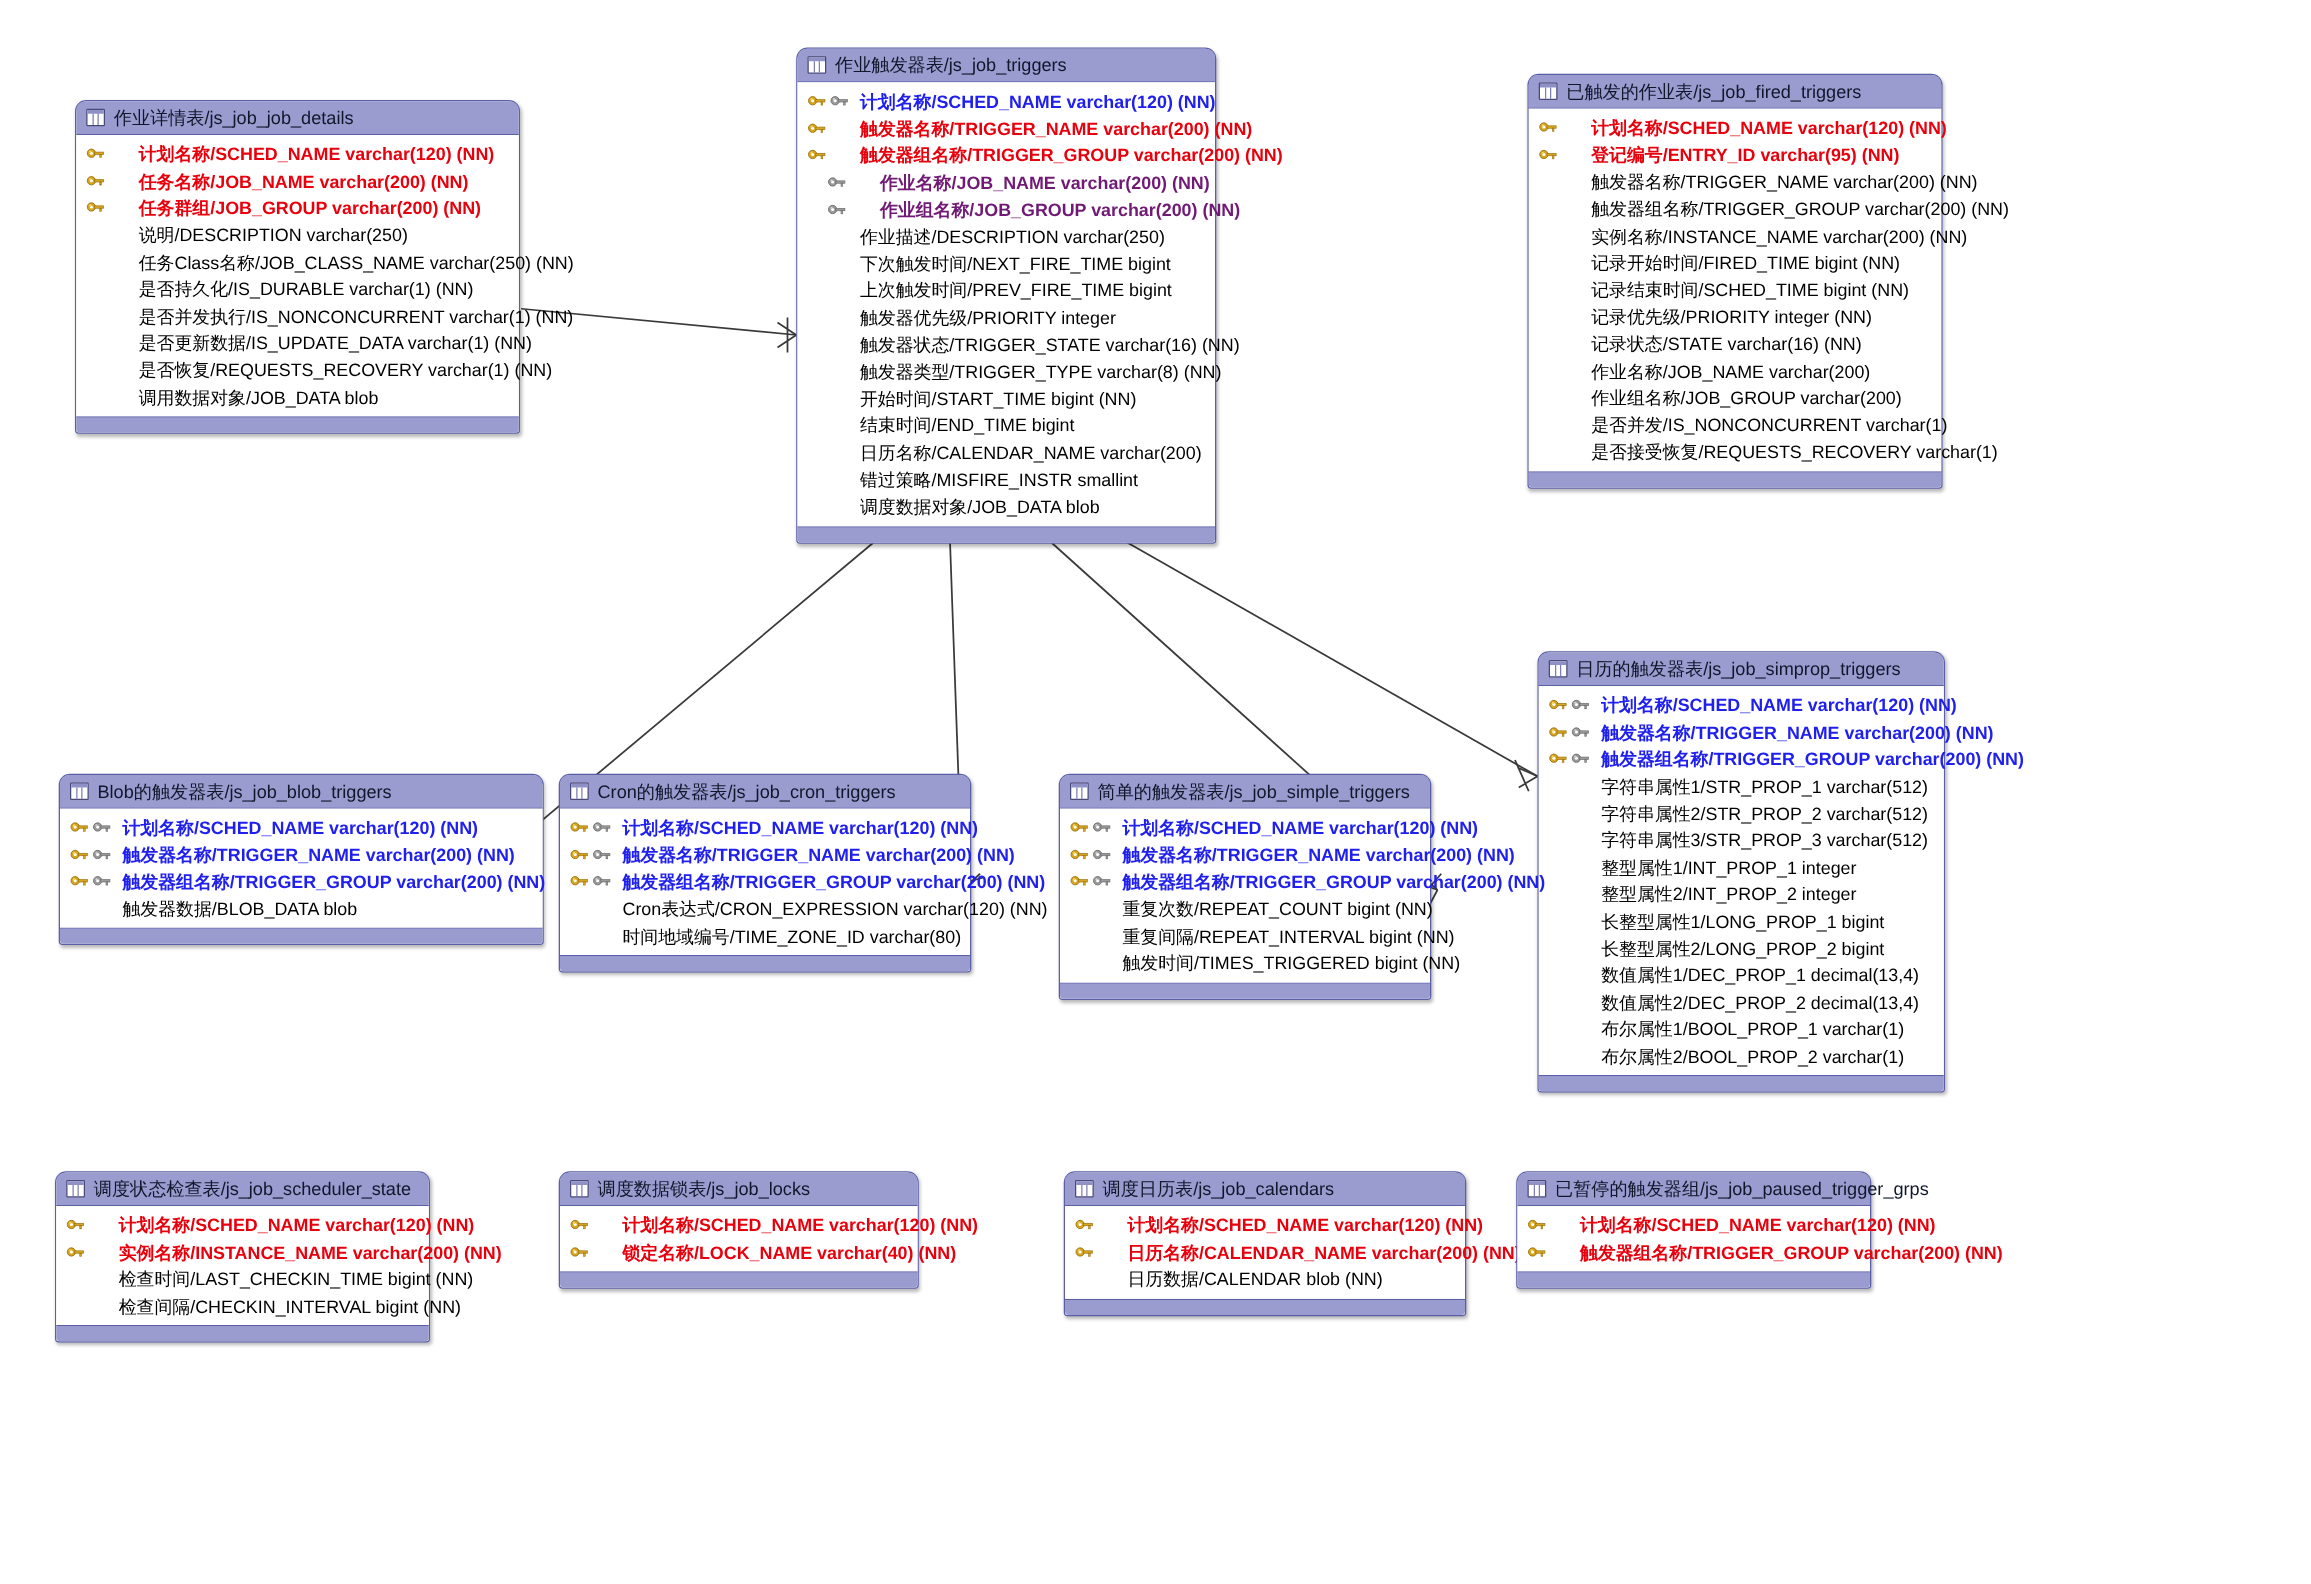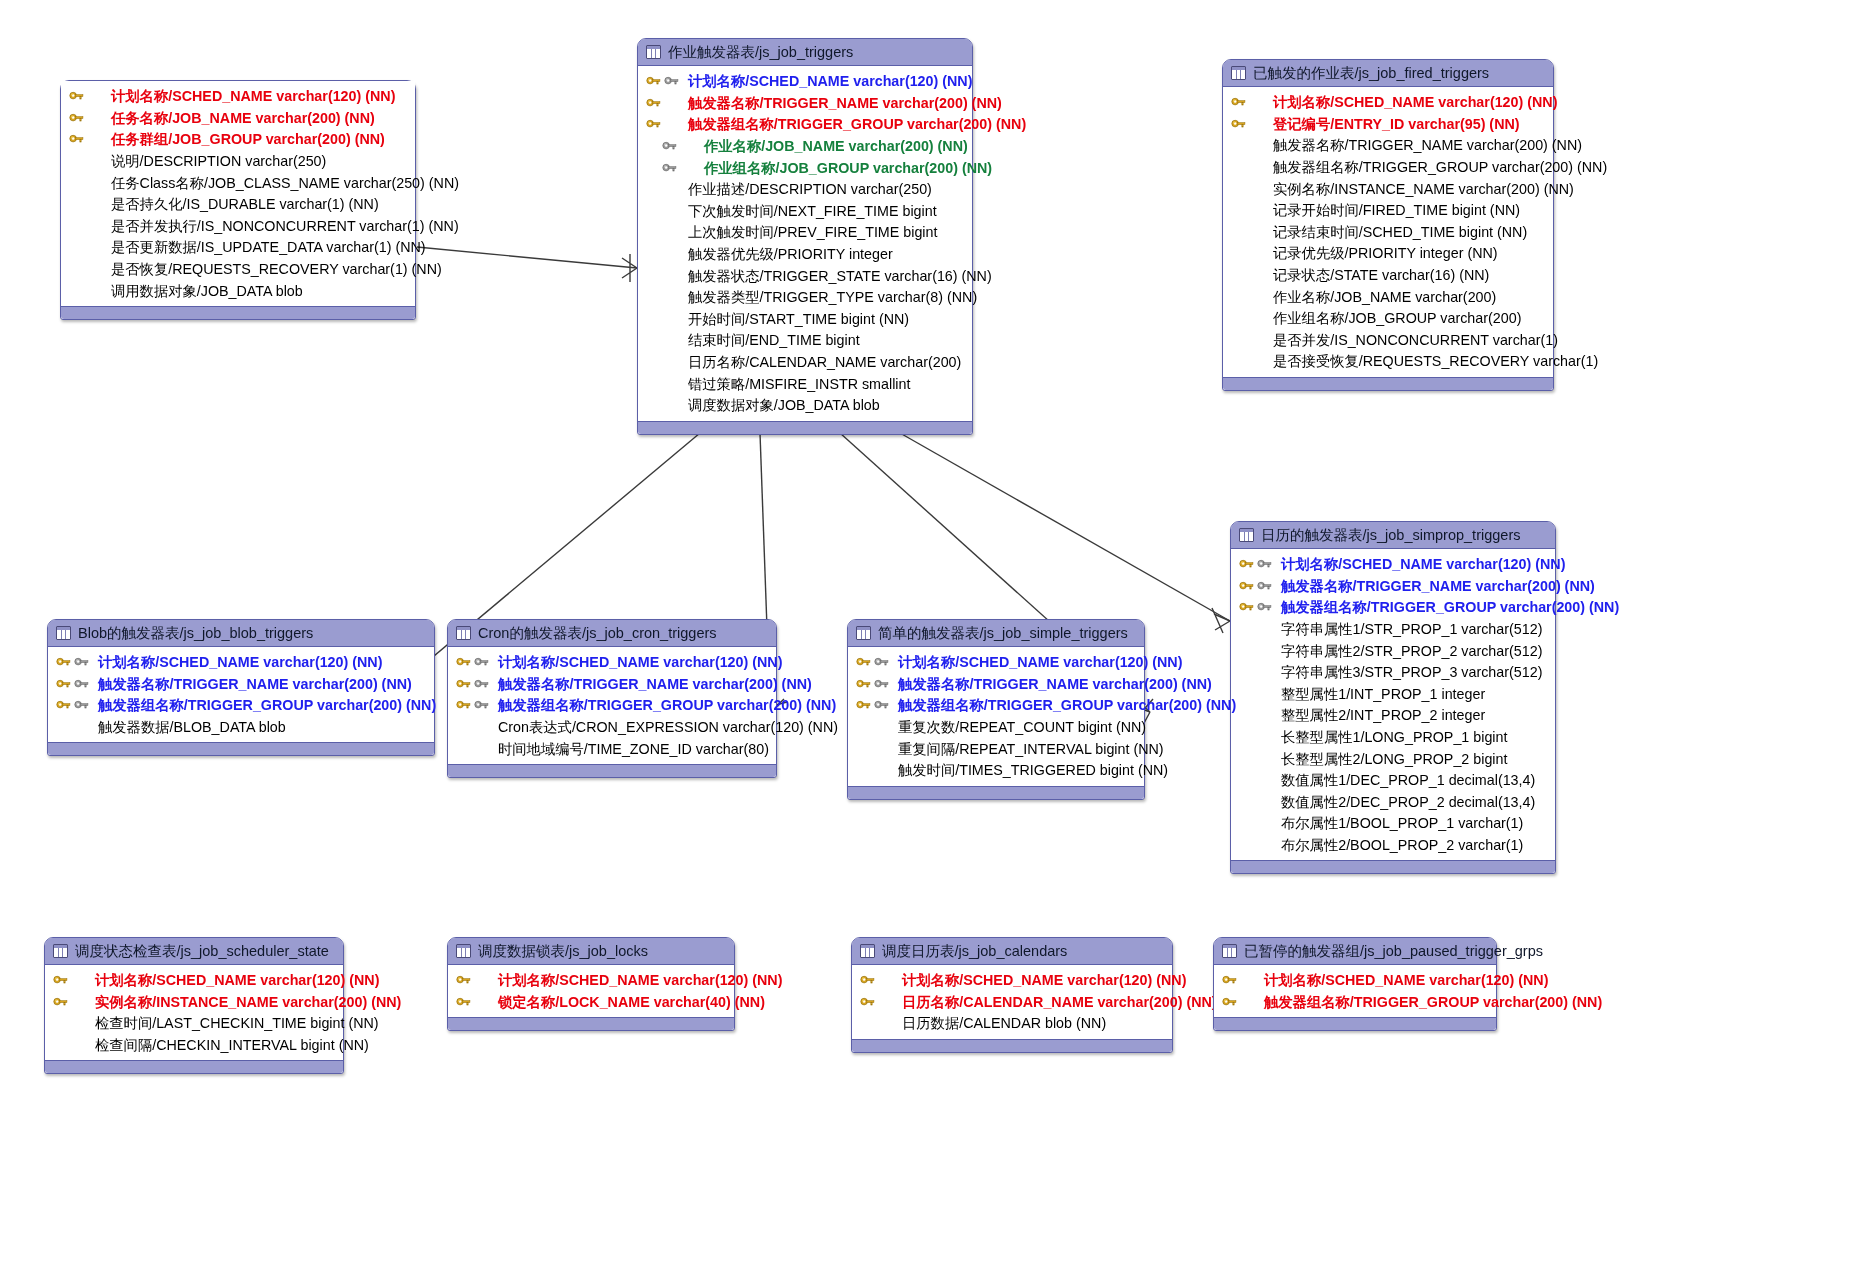--- a/index.html
+++ b/index.html
@@ -53,21 +53,21 @@
     font-size:14.3px;
     white-space:nowrap;
     padding-left:6px;
   }
   .keyslot{width:40px;flex:0 0 40px;display:flex;align-items:center;gap:3px;padding-left:2px;}
   .keyslot.indent{padding-left:18px;}
   .key{width:15px;height:11px;flex:0 0 auto;}
   .row-label{padding-left:2px;}
   .c-red{color:#e8000d;font-weight:bold;}
   .c-blue{color:#2020ee;font-weight:bold;}
-  .c-green{color:#15803d;font-weight:bold;}
+  .c-green{color:#701a75;font-weight:bold;}
   .c-black{color:#000000;}
   .tbl-footer{
     height:12px;
     background:#9a9cd0;
     border-top:1px solid #5b5fa8;
     border-radius:0 0 3px 3px;
   }
 </style>
 </head>
 <body>
@@ -87,20 +87,24 @@
     <line x1="840" y1="433" x2="1150" y2="712"></line>
     <path d="M1150 712 L1134 706 M1150 712 L1143 725 M1133 722 L1153 699"></path>
 
     <line x1="900" y1="433" x2="1230" y2="621"></line>
     <path d="M1230 621 L1214 614 M1230 621 L1215 630 M1212 608 L1223 633"></path>
   </g>
 </svg>
 
 <div id="tables-layer">
     <div class="table-box" style="left: 60px; top: 80px; width: 356px;">
+      <div class="tbl-header">
+        <span class="tbl-icon"></span>
+        <span>作业详情表/js_job_job_details</span>
+      </div>
       <div class="tbl-body">
         <div class="row">
           <span class="keyslot">
             <svg class="key" viewBox="0 0 16 12" xmlns="http://www.w3.org/2000/svg">
               <circle cx="4.3" cy="5" r="3.6" fill="#d8a520" stroke="#9a7410" stroke-width="0.8"></circle>
               <circle cx="4.3" cy="5" r="1.4" fill="#ffffff"></circle>
               <rect x="7" y="4" width="8" height="2.1" fill="#d8a520" stroke="#9a7410" stroke-width="0.6"></rect>
               <rect x="11.6" y="6" width="1.5" height="2.8" fill="#d8a520" stroke="#9a7410" stroke-width="0.5"></rect>
               <circle cx="3.3" cy="3.7" r="1" fill="#f3d560"></circle>
             </svg>

